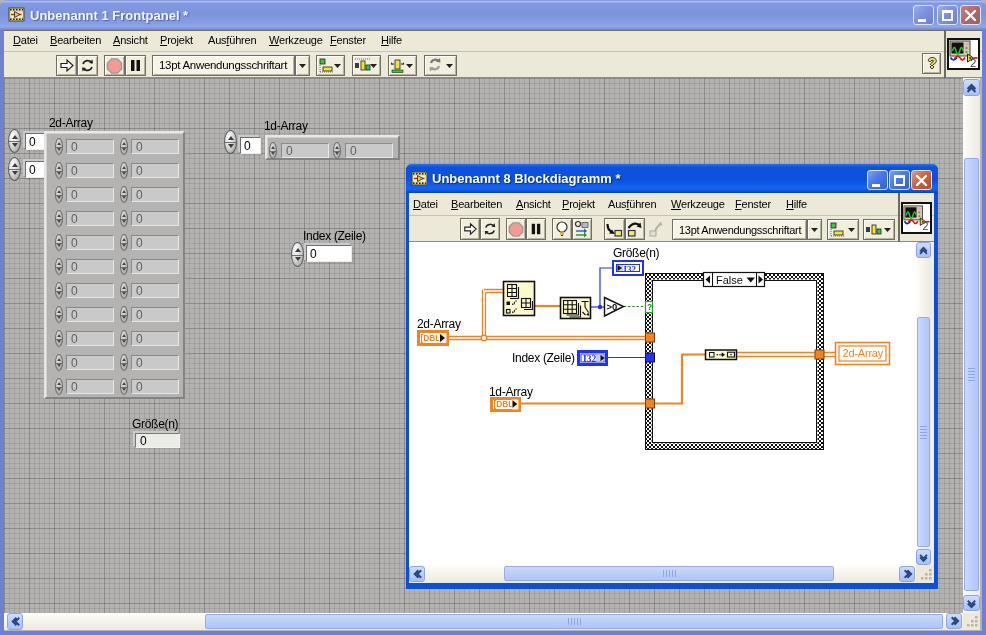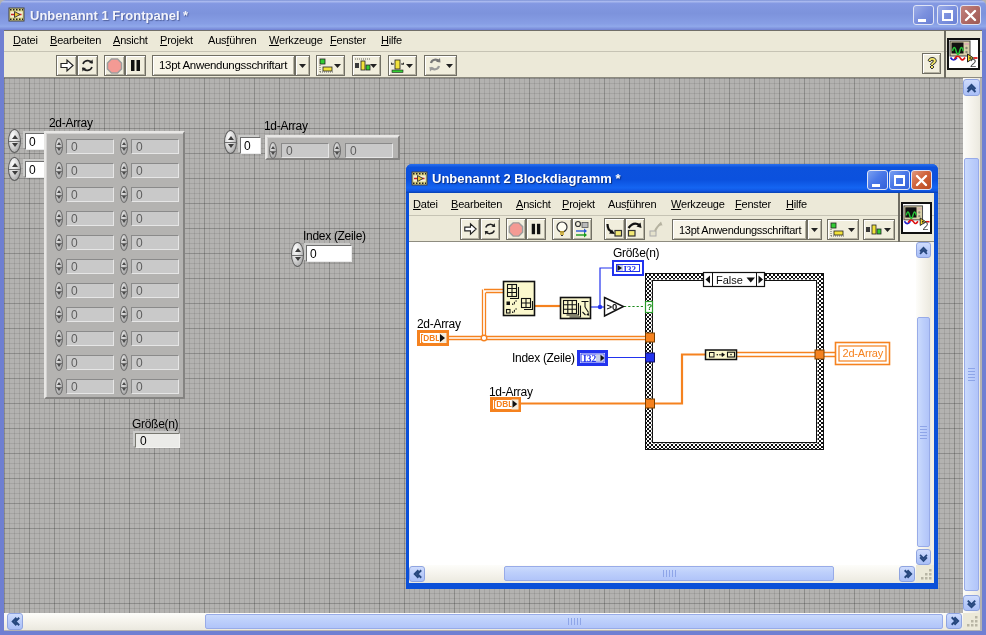--- a/index.html
+++ b/index.html
@@ -379,21 +379,21 @@
 <div class="abs" style="left:406px;top:164px;width:532px;height:425px;background:#0b50d8;border-radius:6px 6px 0 0"></div>
 <div class="abs" style="left:406px;top:164px;width:532px;height:29px;border-radius:6px 6px 0 0;
 background:linear-gradient(180deg,#2a70ee 0%,#0c52dd 12%,#0b51de 55%,#1465f2 82%,#1157e4 92%,#0840b0 100%)"></div>
 <svg class="abs" style="left:411px;top:170px" width="18" height="18" viewBox="0 0 18 18">
 <rect x="1" y="2" width="15" height="13" fill="#d8d280" stroke="#444" stroke-width="1"></rect>
 <path d="M2 3.8 h13 M2 13.2 h13" stroke="#222" stroke-width="1.6" stroke-dasharray="1.5 1.5"></path>
 <rect x="2.5" y="5.5" width="12" height="6" fill="#f2efd8"></rect>
 <path d="M3 8.5 h10.5" stroke="#cc2222" stroke-width="1.5"></path>
 <path d="M6.5 5.5 L12 8.5 L6.5 11.5 z" fill="#f0c830" stroke="#333" stroke-width="0.9"></path>
 </svg>
-<div class="abs ttext bd-title" style="left:432px;top:171px;font-weight:bold;font-size:13px;color:#fff;text-shadow:1px 1px 1px rgba(10,20,60,0.6)">Unbenannt 2 Blockdiagramm *</div>
+<div class="abs ttext bd-title" style="left:432px;top:171px;font-weight:bold;font-size:13px;color:#fff;text-shadow:1px 1px 1px rgba(10,20,60,0.6)">Unbenannt 8 Blockdiagramm *</div>
 <div class="abs capbtn" style="left:867px;top:170px;background:linear-gradient(135deg,#7ba0f0 0%,#4a78e8 45%,#3260d8 100%)">
     <div class="abs" style="left:4px;top:13px;width:8px;height:3px;background:#fff"></div>
   </div>
 <div class="abs capbtn" style="left:889px;top:170px;background:linear-gradient(135deg,#7ba0f0 0%,#4a78e8 45%,#3260d8 100%)">
     <div class="abs" style="left:4px;top:4px;width:11px;height:11px;border:2px solid #fff;border-top-width:3px"></div>
   </div>
 <div class="abs capbtn" style="left:911px;top:170px;background:linear-gradient(135deg,#e09a7e 0%,#d0643c 45%,#b84a20 100%)">
     <svg class="abs" style="left:3px;top:3px" width="13" height="13" viewBox="0 0 13 13">
       <path d="M2 2 L11 11 M11 2 L2 11" stroke="#fff" stroke-width="2.4" stroke-linecap="round"></path>
     </svg>

